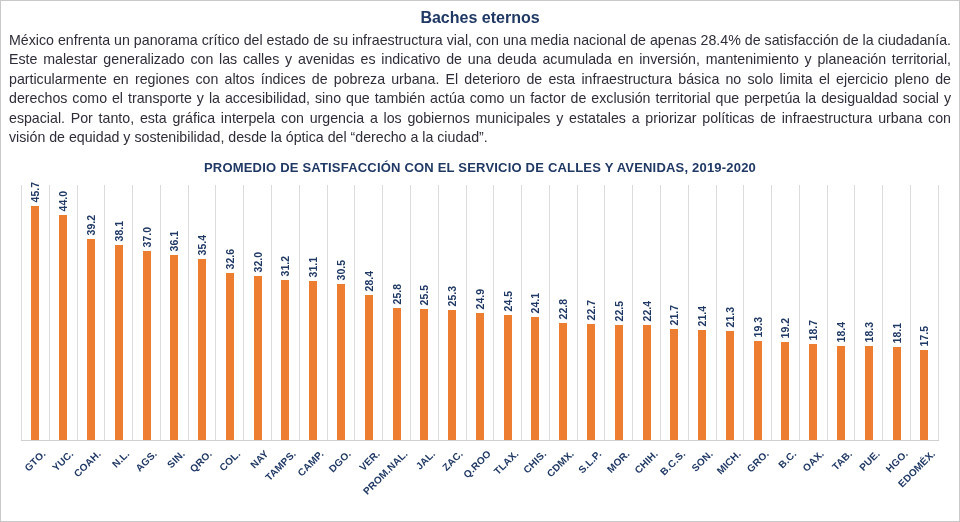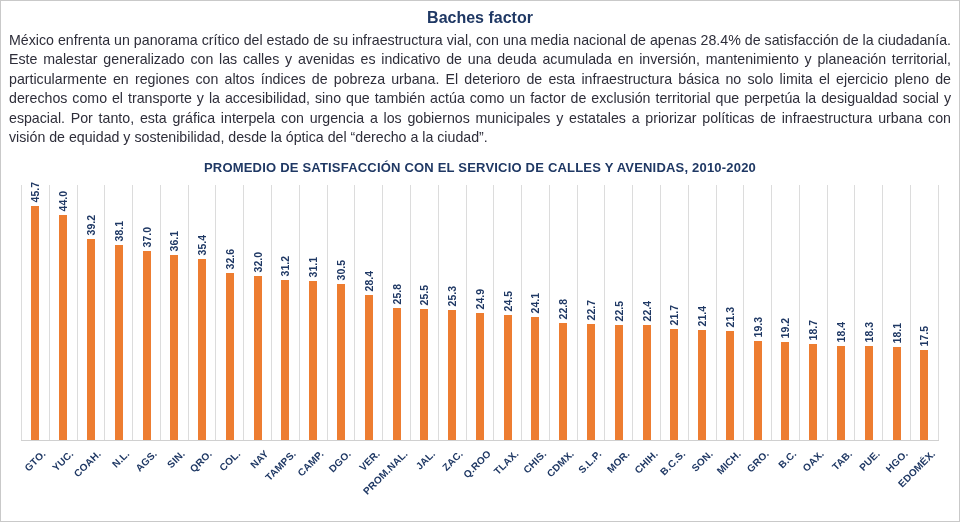--- a/index.html
+++ b/index.html
@@ -102,25 +102,25 @@
     color: #1F3864;
     white-space: nowrap;
     letter-spacing: 0.2px;
   }
 </style>
 </head>
 <body>
 
 <div class="page">
 
-  <div class="main-title">Baches factor</div>
+  <div class="main-title">Baches eternos</div>
 
   <p class="intro">México enfrenta un panorama crítico del estado de su infraestructura vial, con una media nacional de apenas 28.4% de satisfacción de la ciudadanía. Este malestar generalizado con las calles y avenidas es indicativo de una deuda acumulada en inversión, mantenimiento y planeación territorial, particularmente en regiones con altos índices de pobreza urbana. El deterioro de esta infraestructura básica no solo limita el ejercicio pleno de derechos como el transporte y la accesibilidad, sino que también actúa como un factor de exclusión territorial que perpetúa la desigualdad social y espacial. Por tanto, esta gráfica interpela con urgencia a los gobiernos municipales y estatales a priorizar políticas de infraestructura urbana con visión de equidad y sostenibilidad, desde la óptica del “derecho a la ciudad”.</p>
 
-  <div class="chart-title">PROMEDIO DE SATISFACCIÓN CON EL SERVICIO DE CALLES Y AVENIDAS, 2010-2020</div>
+  <div class="chart-title">PROMEDIO DE SATISFACCIÓN CON EL SERVICIO DE CALLES Y AVENIDAS, 2019-2020</div>
 
   <div class="chart">
     <div class="plot">
         <div class="slot">
           <div class="bar" style="height: 234px;"></div>
           <span class="val" style="bottom: 238px;">45.7</span>
         </div>
         <div class="slot">
           <div class="bar" style="height: 225px;"></div>
           <span class="val" style="bottom: 229px;">44.0</span>

